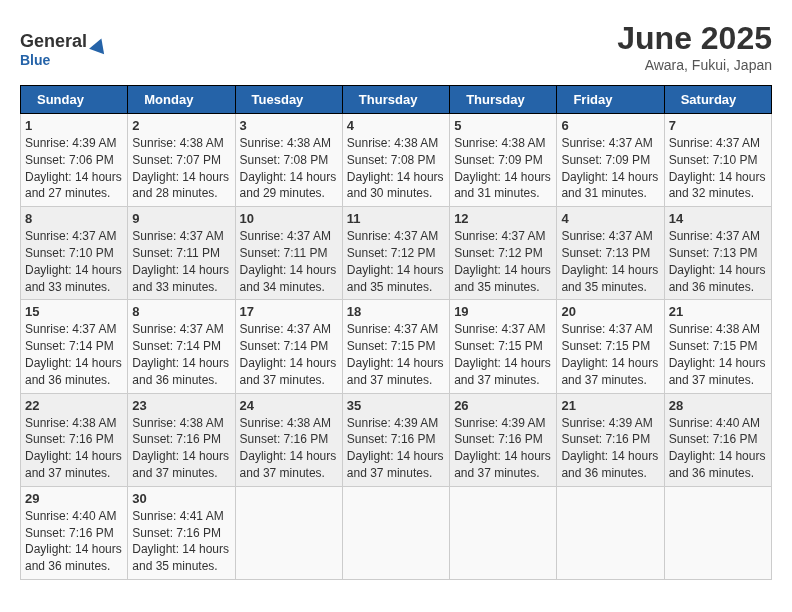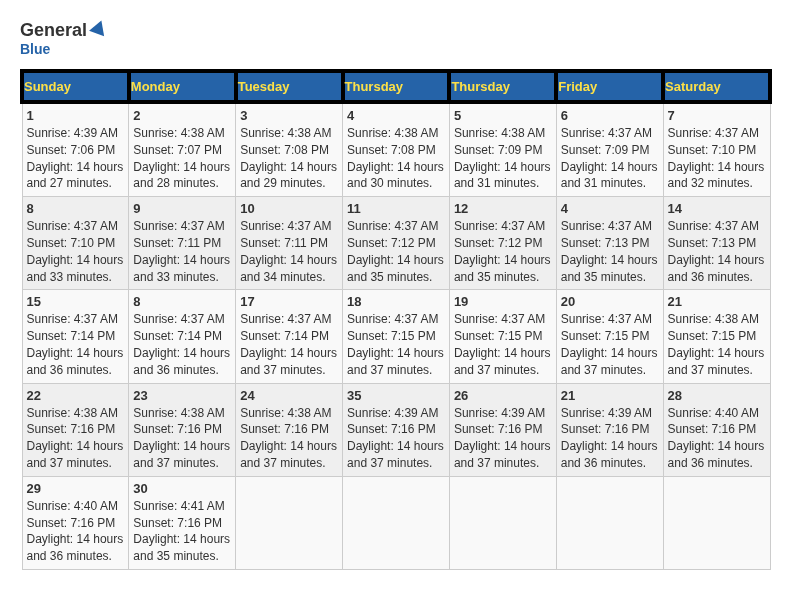--- a/index.html
+++ b/index.html
@@ -16,22 +16,23 @@
       align-items: flex-start;
       margin-bottom: 12px;
     }
     .logo {
       display: flex;
       flex-direction: column;
       align-items: flex-start;
     }
     .logo-text {
       display: flex;
-      align-items: flex-start;
+      align-items: flex-end;
       gap: 2px;
+      margin-top: 11px;
     }
     .logo-general {
       font-size: 18px;
       font-weight: bold;
       color: #333;
     }
     .logo-blue {
       font-size: 14px;
       font-weight: bold;
       color: #2563a8;
@@ -57,26 +58,26 @@
       font-size: 14px;
       color: #555;
     }
     .calendar {
       width: 100%;
       border-collapse: collapse;
       font-size: 11px;
     }
     .calendar thead tr th {
       background-color: #2563a8;
-      color: #fde047;
-      padding: 6px 0;
+      color: #ffffff;
+      padding: 6px 16px;
       text-align: left;
       font-size: 13px;
       font-weight: bold;
-      border: 4px solid #000000;
+      border: 1px solid #000000;
     }
     .calendar tbody tr td {
       vertical-align: top;
       padding: 4px 4px;
       border: 1px solid #ccc;
       width: calc(100% / 7);
       min-height: 80px;
     }
     .calendar tbody tr:nth-child(odd) td {
       background-color: #f9f9f9;
@@ -103,20 +104,24 @@
 </head>
 <body>
 
 <div class="header-area">
   <div class="logo">
     <div class="logo-text">
       <span class="logo-general">General</span>
       <div class="logo-triangle"></div>
     </div>
     <span class="logo-blue">Blue</span>
+  </div>
+  <div class="title-area">
+    <div class="main-title">June 2025</div>
+    <div class="sub-title">Awara, Fukui, Japan</div>
   </div>
 </div>
 
 <table class="calendar">
   <thead>
     <tr>
       <th>Sunday</th>
       <th>Monday</th>
       <th>Tuesday</th>
       <th>Thursday</th>

